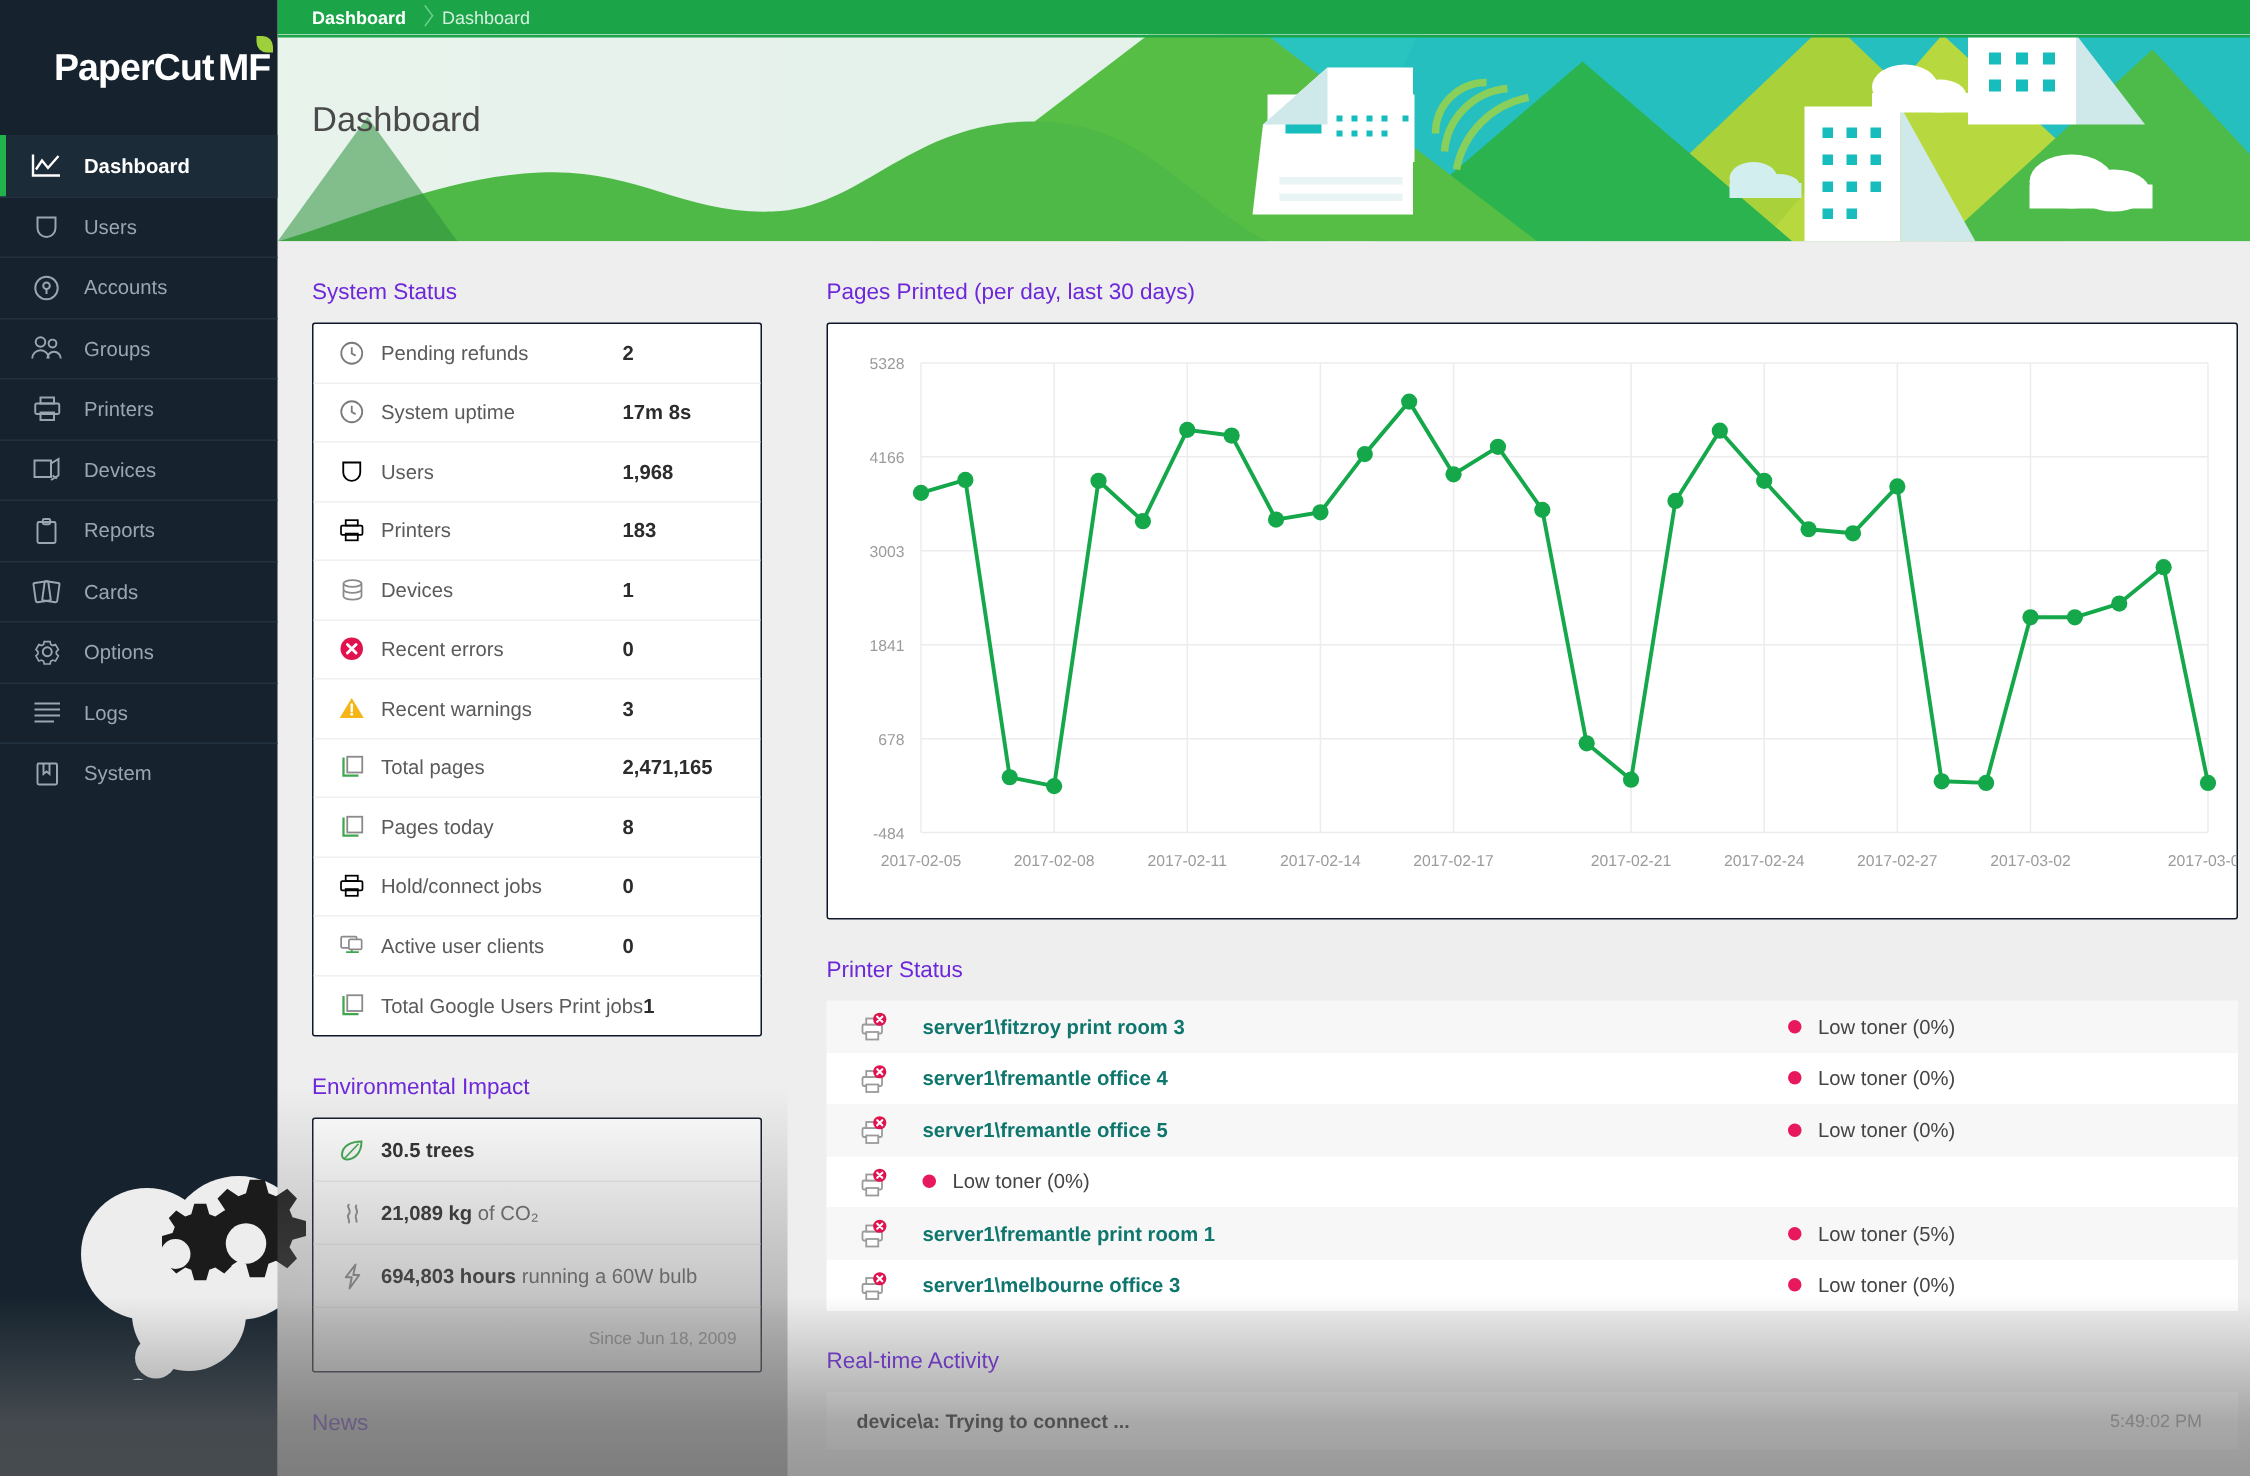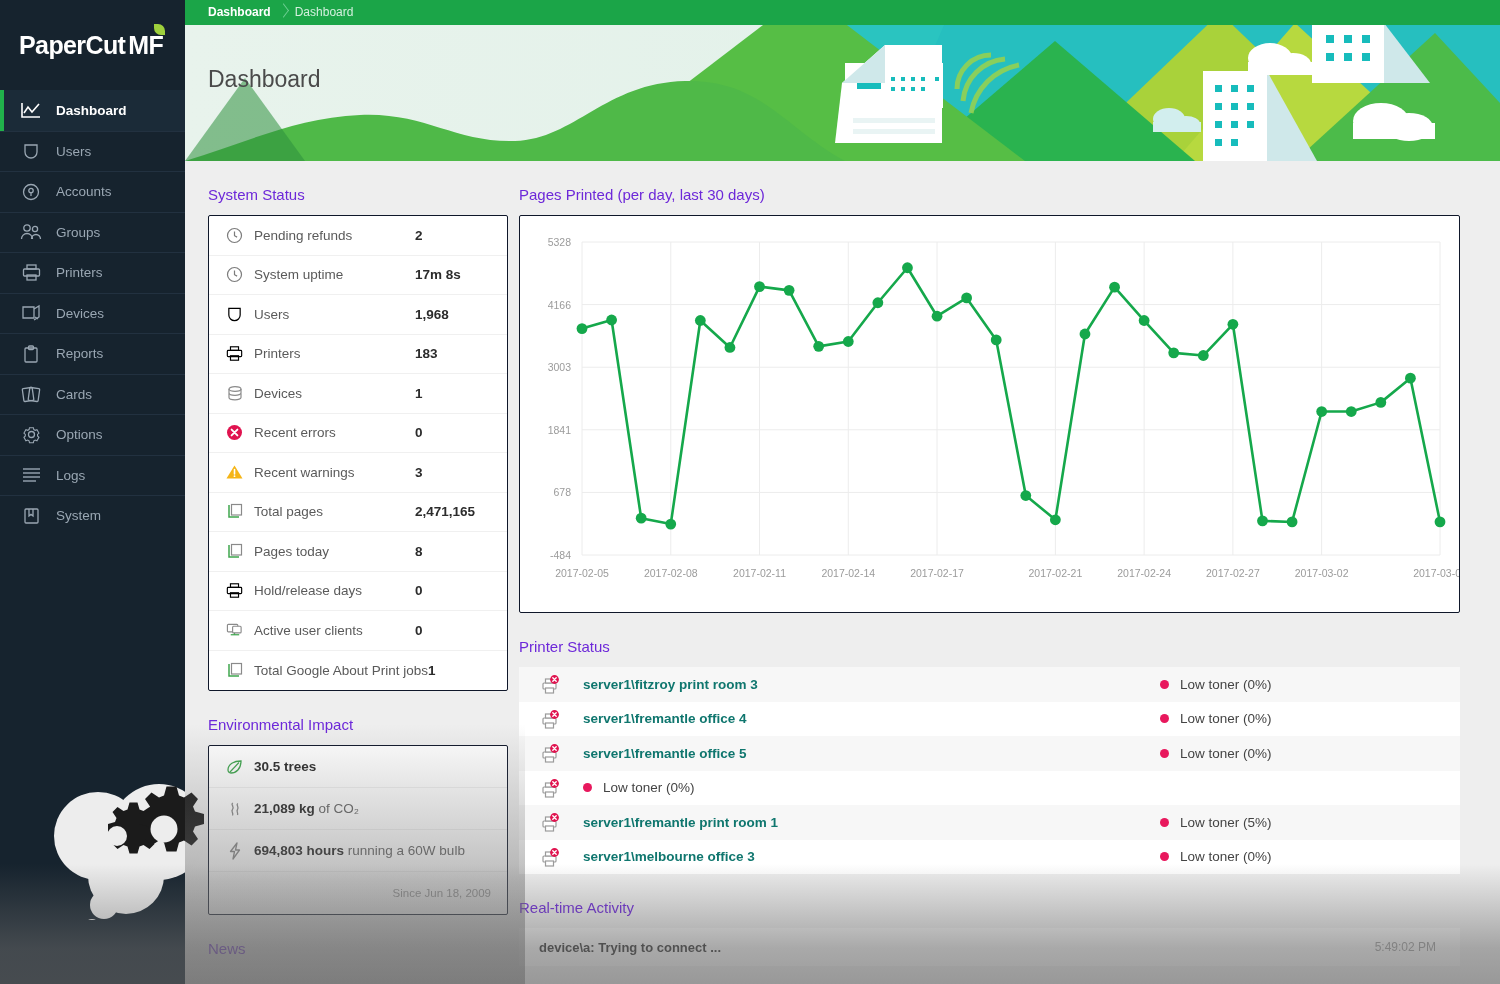--- a/index.html
+++ b/index.html
@@ -13,21 +13,21 @@
 
   
   .sidebar {
     position: absolute; left: 0; top: 0;
     width: 185px; height: 984px;
     background: #16232e;
     z-index: 5;
   }
   .logo-wrap {
     height: 90px;
-    display: flex; align-items: center; padding-left: 19px;
+    display: flex; align-items: center; padding-left: 36px;
   }
   .logo {
     font-size: 25px; font-weight: bold; letter-spacing: -0.6px;
     color: #ffffff; position: relative; white-space: nowrap;
   }
   .logo .mf { color: #ffffff; margin-left: 3px; font-weight: 600; }
   .logo .leaf {
     position: absolute; right: -2px; top: -7px;
     width: 11px; height: 11px; background: #9ed03c;
     border-radius: 0 7px 0 7px;
@@ -98,21 +98,21 @@
     font-size: 23px; color: #4a4a4a; z-index: 3;
   }
 
   
   .content {
     position: absolute; left: 185px; top: 161px;
     width: 1315px; height: 823px;
     background: #eeeeee;
   }
   .col-left { position: absolute; left: 23px; top: 0; width: 300px; }
-  .col-right { position: absolute; left: 334px; top: 0; width: 941px; }
+  .col-right { position: absolute; left: 366px; top: 0; width: 941px; }
 
   .section-title {
     font-size: 15px; color: #6d28d9;
     margin: 25px 0 12px 0;
   }
   .card {
     background: #ffffff;
     border: 1px solid #0f172a;
     border-radius: 2px;
   }
@@ -543,21 +543,21 @@
             <span class="ss-val">8</span>
           </div>
           <div class="ss-row">
             <span class="ss-ico">
               <svg width="19" height="17" viewBox="0 0 19 17">
                 <rect x="5" y="1" width="9" height="4" stroke="currentColor" fill="none" stroke-width="1.3"></rect>
                 <rect x="1.5" y="5" width="16" height="7" rx="1" stroke="currentColor" fill="none" stroke-width="1.3"></rect>
                 <rect x="5" y="11" width="9" height="5" stroke="currentColor" fill="none" stroke-width="1.3"></rect>
               </svg>
             </span>
-            <span class="ss-label">Hold/release days</span>
+            <span class="ss-label">Hold/connect jobs</span>
             <span class="ss-val">0</span>
           </div>
           <div class="ss-row">
             <span class="ss-ico">
               <svg width="18" height="17" viewBox="0 0 18 17">
                 <rect x="1.5" y="2" width="11" height="8" rx="1" stroke="#8a8a8a" fill="none" stroke-width="1.2"></rect>
                 <path d="M5 13 h9" stroke="#3fa64e" fill="none" stroke-width="1.3"></path>
                 <path d="M9 10 v3" stroke="#3fa64e" fill="none" stroke-width="1.3"></path>
                 <rect x="7" y="4" width="9" height="7" rx="1" stroke="#8a8a8a" fill="#fff" stroke-width="1.2"></rect>
               </svg>
@@ -565,21 +565,21 @@
             <span class="ss-label">Active user clients</span>
             <span class="ss-val">0</span>
           </div>
           <div class="ss-row">
             <span class="ss-ico">
               <svg width="17" height="17" viewBox="0 0 17 17">
                 <path d="M3 2 v12 h10" stroke="#3fa64e" fill="none" stroke-width="1.5"></path>
                 <rect x="5.5" y="1.5" width="10" height="10.5" stroke="#8a8a8a" fill="none" stroke-width="1.2"></rect>
               </svg>
             </span>
-            <span class="ss-label">Total Google About Print jobs</span>
+            <span class="ss-label">Total Google Users Print jobs</span>
             <span class="ss-val">1</span>
           </div>
         </div>
 
       <div class="section-title">Environmental Impact</div>
       <div class="card" id="env-card">
           <div class="env-row">
             <span class="env-ico">
               <svg width="18" height="18" viewBox="0 0 18 18">
                 <path d="M15 3 C 15 11, 10 15, 5 15 C 3 15, 2 13.5, 2 12 C 2 6, 8 3, 15 3 Z" stroke="#3fa64e" fill="none" stroke-width="1.3"></path>

